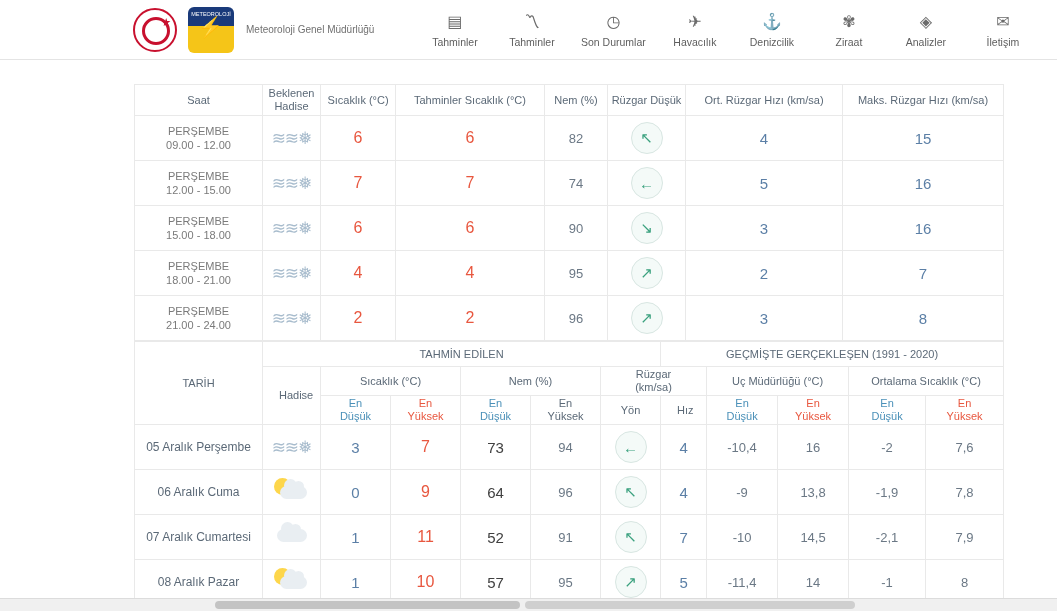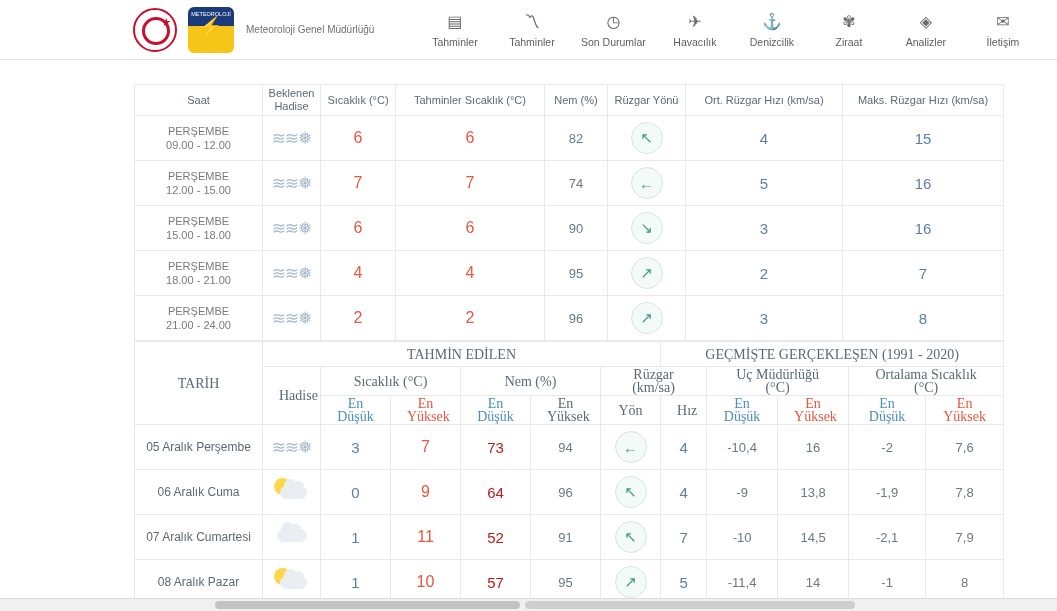--- a/index.html
+++ b/index.html
@@ -141,21 +141,21 @@
   }
   .hourly-table tbody td { height: 42px; }
   .td-time {
     font-size: 11px;
     color: #7a7a7a;
     line-height: 14px;
   }
   .temp-red { color: #e8573f; font-size: 16px; }
   .num-blue { color: #5b7fa6; font-size: 15px; }
   .num-grey { color: #6b7885; font-size: 13px; }
-  .num-teal { color: #b91c1c; font-size: 15px; }
+  .num-teal { color: #404040; font-size: 15px; }
 
   
   .wx {
     font-size: 17px;
     line-height: 17px;
     color: #9bb3c9;
     letter-spacing: -1px;
   }
   .wx-sleet { color: #a8bccd; }
 
@@ -174,26 +174,25 @@
 
   
   .section-title {
     margin: 22px 0 8px 0;
     font-size: 11.5px;
     font-weight: bold;
     color: #4a4a4a;
     letter-spacing: .2px;
   }
   .daily-table thead th {
-    font-size: 14px;
+    font-size: 11px;
     color: #5b6977;
     height: 22px;
     padding: 1px 16px;
     line-height: 13px;
-    font-family: Liberation Serif, serif;
   }
   .daily-table thead th.sub-red { color: #e8573f; }
   .daily-table thead th.sub-blue { color: #4a90b8; }
   .daily-table tbody td { height: 42px; }
   .date-cell {
     font-size: 12px;
     color: #5b6977;
   }
 
   
@@ -310,21 +309,21 @@
         <col style="width:157px">
           <col style="width:161px">
       </colgroup>
       <thead>
         <tr>
           <th>Saat</th>
           <th>Beklenen Hadise</th>
           <th>Sıcaklık (°C)</th>
           <th>Tahminler Sıcaklık (°C)</th>
           <th>Nem (%)</th>
-          <th>Rüzgar Yönü</th>
+          <th>Rüzgar Düşük</th>
           <th>Ort. Rüzgar Hızı (km/sa)</th>
           <th>Maks. Rüzgar Hızı (km/sa)</th>
         </tr>
       </thead>
       <tbody>
         <tr>
           <td class="td-time">
             <div>PERŞEMBE</div>
             <div>09.00 - 12.00</div>
           </td>

